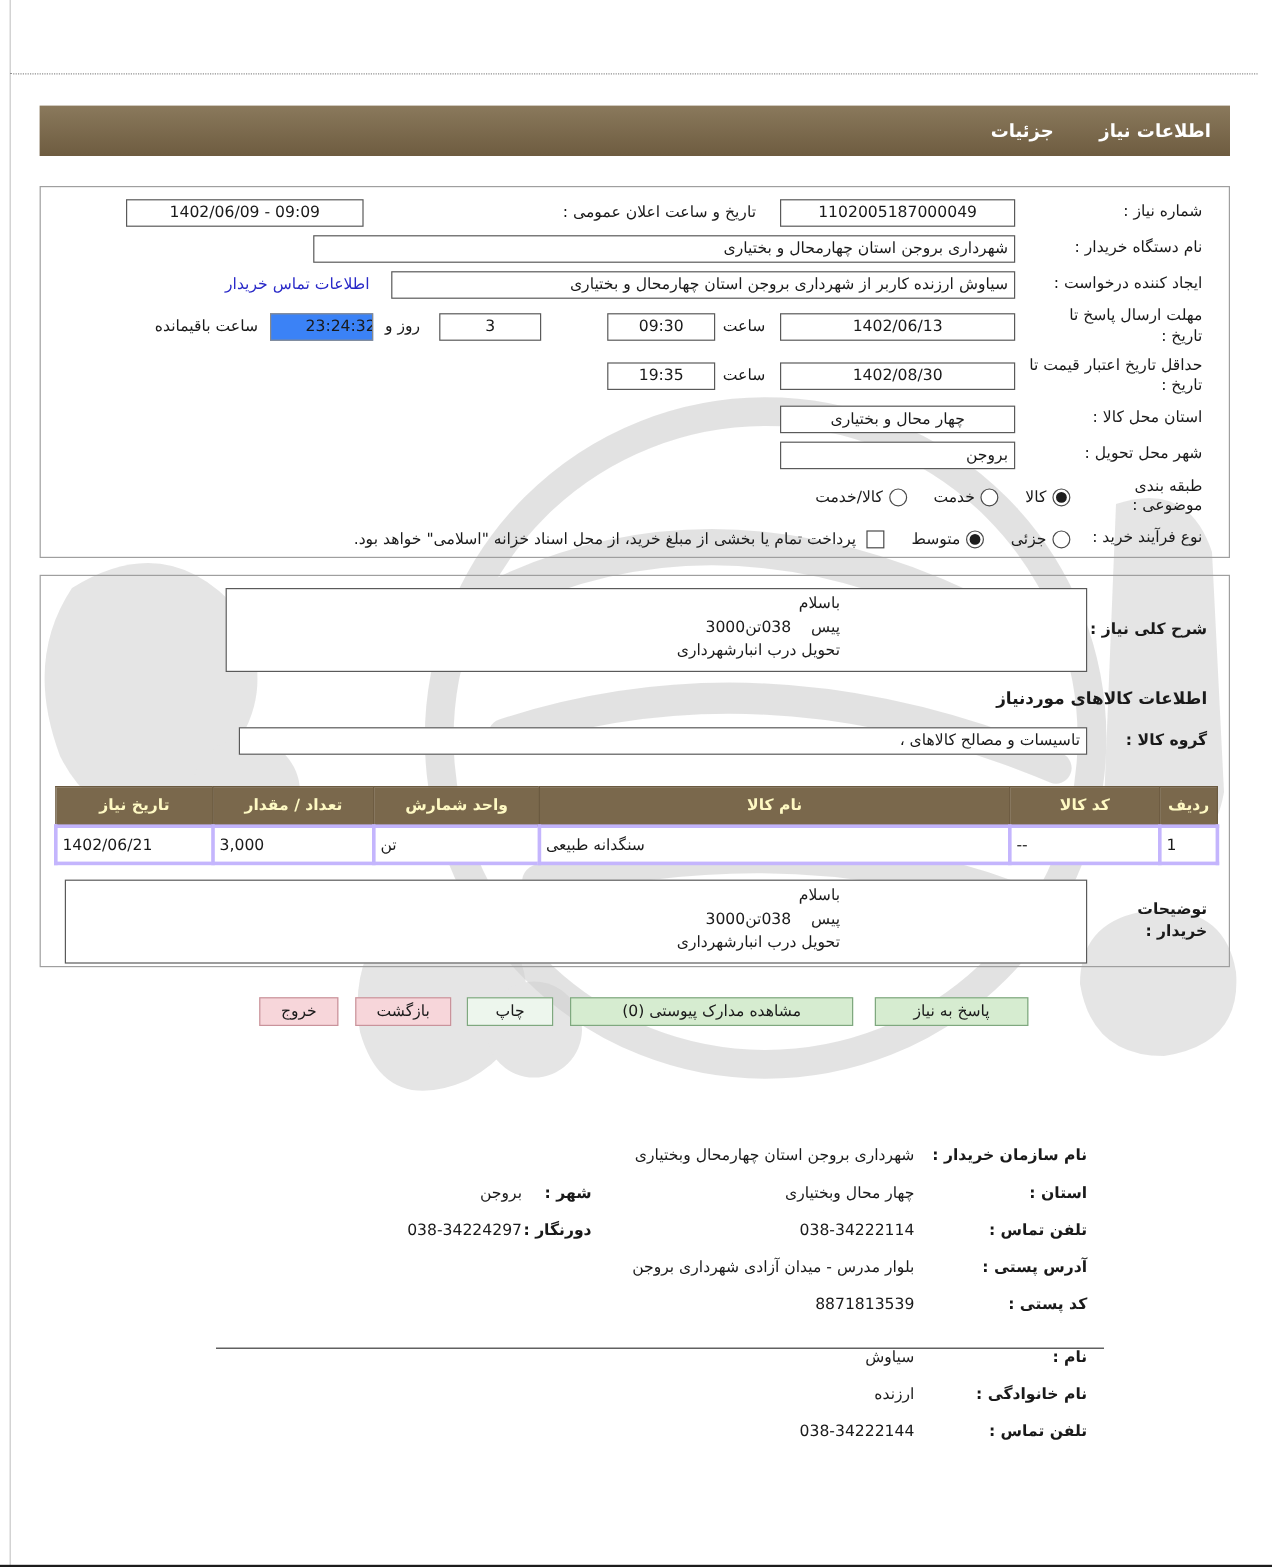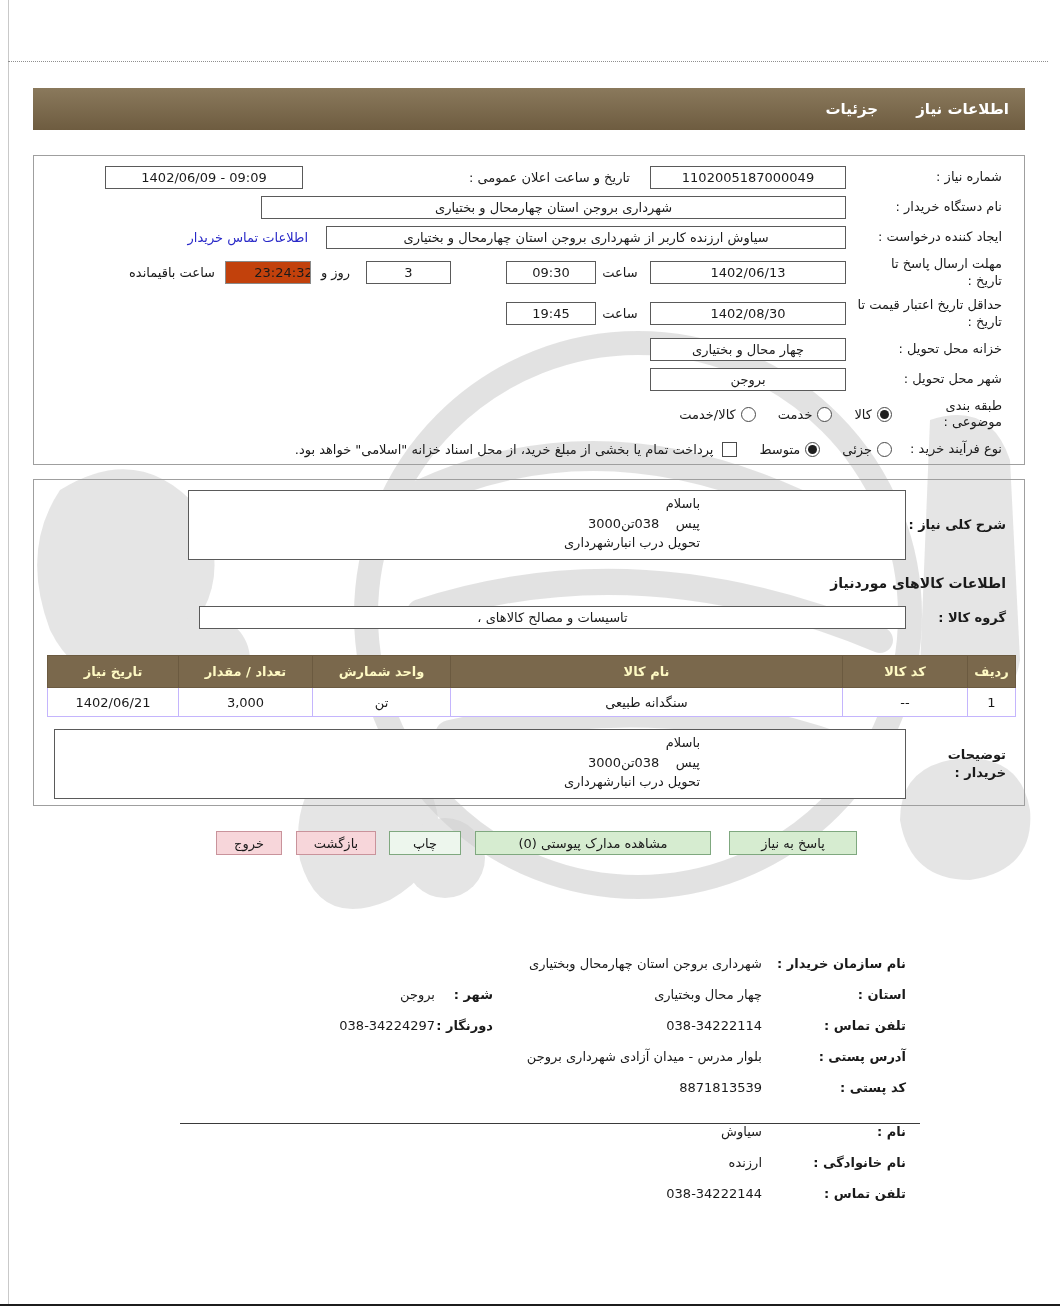--- a/index.html
+++ b/index.html
@@ -26,32 +26,32 @@
   .box { position:absolute; left:33px; width:992px; box-sizing:border-box; border:1px solid #9f9f9f; background:transparent; }
   #box1 { top:155px; height:310px; padding:10px 10px; }
   #box2 { top:479px; height:327px; padding:10px 8px; }
 
   .frow { display:flex; align-items:center; margin-bottom:7px; min-height:23px; }
   .flabel { flex:none; width:168px; box-sizing:border-box; text-align:right; padding-right:12px; padding-left:6px; line-height:1.3; white-space:pre-line; }
   .flabel.sm { width:122px; }
 
   .inp { flex:none; height:23px; box-sizing:border-box; border:1px solid #5a5a5a; background:#fff;
          display:flex; align-items:center; justify-content:center; padding:0 5px; overflow:hidden; white-space:nowrap; }
-  .inp.rt { justify-content:center; }
+  .inp.rt { justify-content:flex-start; }
   .w196{width:196px} .w198{width:198px} .w585{width:585px} .w520{width:520px} .w90{width:90px} .w85{width:85px} .w86{width:86px} .w707{width:707px}
   .ltr { direction:ltr; unicode-bidi:isolate; }
 
   .lbl2 { flex:none; width:205px; box-sizing:border-box; text-align:right; margin-right:20px; }
   .lblS { flex:none; width:48px; text-align:center; margin-right:6px; }
   .lblR { flex:none; width:45px; text-align:center; margin-right:8px; }
   .lblRem { flex:none; margin-right:10px; }
   .mr122 { margin-right:122px; }
   .mr55 { margin-right:55px; }
   .mr2 { margin-right:2px; }
-  .yellowbox { background:#c2410c; border-color:#8a8a8a;padding-left:36px; }
+  .yellowbox { background:#3b82f6; border-color:#8a8a8a;padding-left:36px; }
 
   .link { color:#2929c8; cursor:pointer; margin-right:18px; }
 
   .opt { display:flex; align-items:center; margin-left:22px; cursor:pointer; }
   .radio { flex:none; width:13px; height:13px; border:1px solid #4a4a4a; border-radius:50%; background:#fff; margin-left:5px; position:relative; }
   .radio.on::after { content:""; position:absolute; left:2px; top:2px; right:2px; bottom:2px; border-radius:50%; background:#1e1e1e; }
   .cb { flex:none; width:13px; height:13px; border:1px solid #4a4a4a; background:#fff; margin-left:7px; }
   .notetext { margin-right:2px; }
 
   .rowA, .rowD { display:flex; align-items:center; }
@@ -59,21 +59,21 @@
   .rowC { display:flex; align-items:center; margin-bottom:0; }
   .flabel2 { flex:none; width:110px; box-sizing:border-box; text-align:right; padding-right:10px; font-weight:bold; white-space:pre-line; line-height:1.35; }
   .heading2 { font-weight:bold; text-align:right; padding-right:10px; margin:0 0 15px 0; font-size:14px; }
   .ta { flex:none; box-sizing:border-box; border:1px solid #5a5a5a; background:#fff;
         white-space:pre-wrap; text-align:right; padding:3px 205px 3px 6px; line-height:1.5; }
   .ta1 { width:718px; height:70px; }
   .ta2 { width:852px; height:70px; }
 
   .gtable { border-collapse:collapse; margin:26px 0 12px 4px; width:968px; table-layout:fixed; }
   .gtable th { background:#7a684c; color:#fef9c3; font-weight:bold; font-size:13px; height:31px; border:1px solid #6b5a40; padding:0 0; }
-  .gtable td { background:#fff; height:28px; border:1px solid #c4b5fd; text-align:center; font-size:13px; padding:0 4px; }
+  .gtable td { background:#fff; height:28px; border:3px solid #c4b5fd; text-align:left; font-size:13px; padding:0 4px; }
 
   .btnrow { position:absolute; left:33px; top:831px; width:992px; box-sizing:border-box; padding-right:168px; display:flex; align-items:center; }
   .btn { flex:none; height:24px; box-sizing:border-box; display:flex; align-items:center; justify-content:center; border:1px solid; font-size:13px; cursor:pointer; }
   .btn.green { background:#d6ecd0; border-color:#7fa87f; }
   .btn.light { background:#edf6ed; border-color:#7fa87f; }
   .btn.pink  { background:#f7d6da; border-color:#c9939b; }
   #btn-reply { width:128px; margin-left:18px; }
   #btn-attach { width:236px; margin-left:14px; }
   #btn-print { width:72px; margin-left:13px; }
   #btn-back { width:80px; margin-left:14px; }
@@ -173,26 +173,26 @@
     </div>
 
     <div class="frow">
       <div class="flabel">حداقل تاریخ اعتبار قیمت تا
 تاریخ :</div>
       <div class="inp w196">
         <span class="ltr">1402/08/30</span>
       </div>
       <div class="lblS">ساعت</div>
       <div class="inp w90">
-        <span class="ltr">19:45</span>
-      </div>
-    </div>
-
-    <div class="frow">
-      <div class="flabel">خزانه محل تحویل :</div>
+        <span class="ltr">19:35</span>
+      </div>
+    </div>
+
+    <div class="frow">
+      <div class="flabel">استان محل کالا :</div>
       <div class="inp w196">
         <span>چهار محال و بختیاری</span>
       </div>
     </div>
 
     <div class="frow">
       <div class="flabel">شهر محل تحویل :</div>
       <div class="inp rt w196">
         <span>بروجن</span>
       </div>

